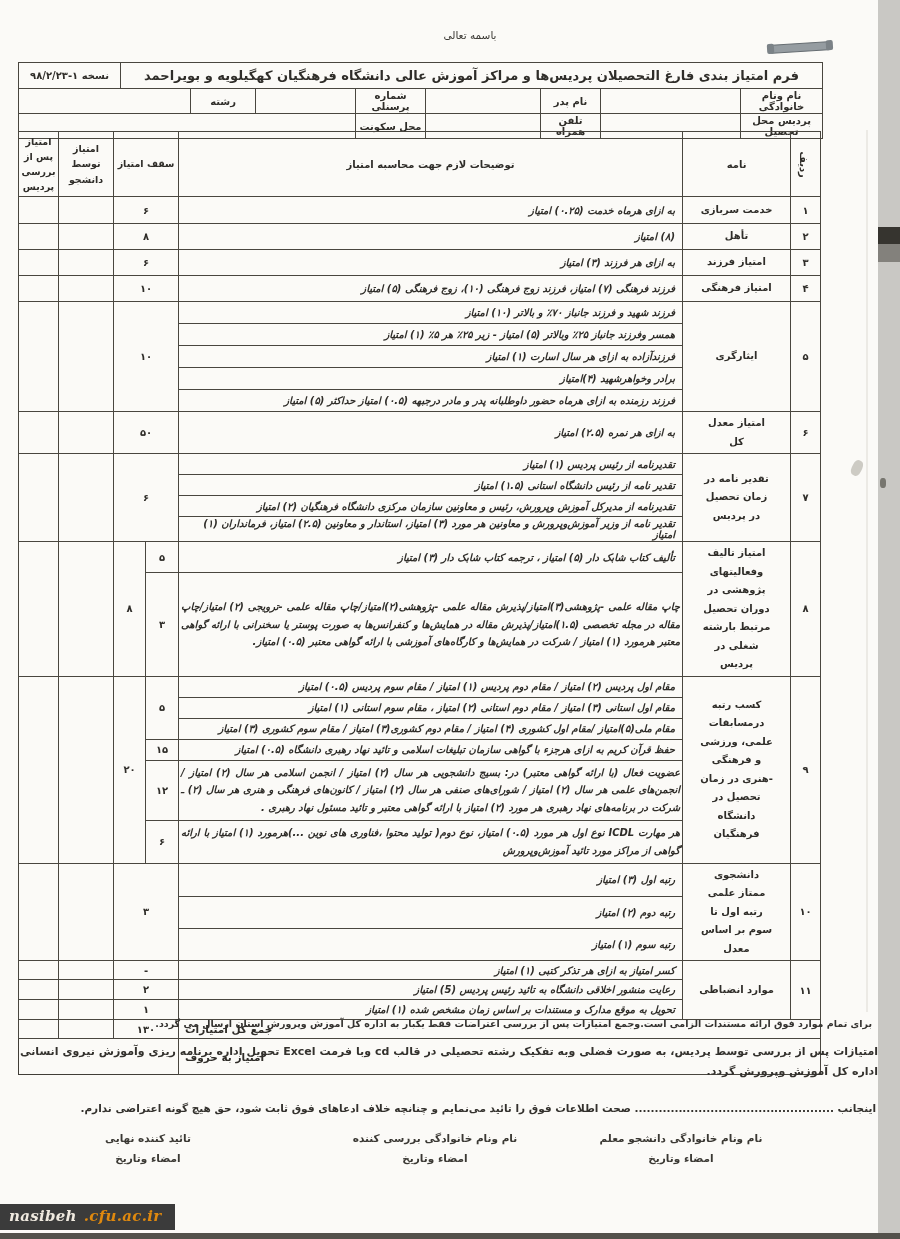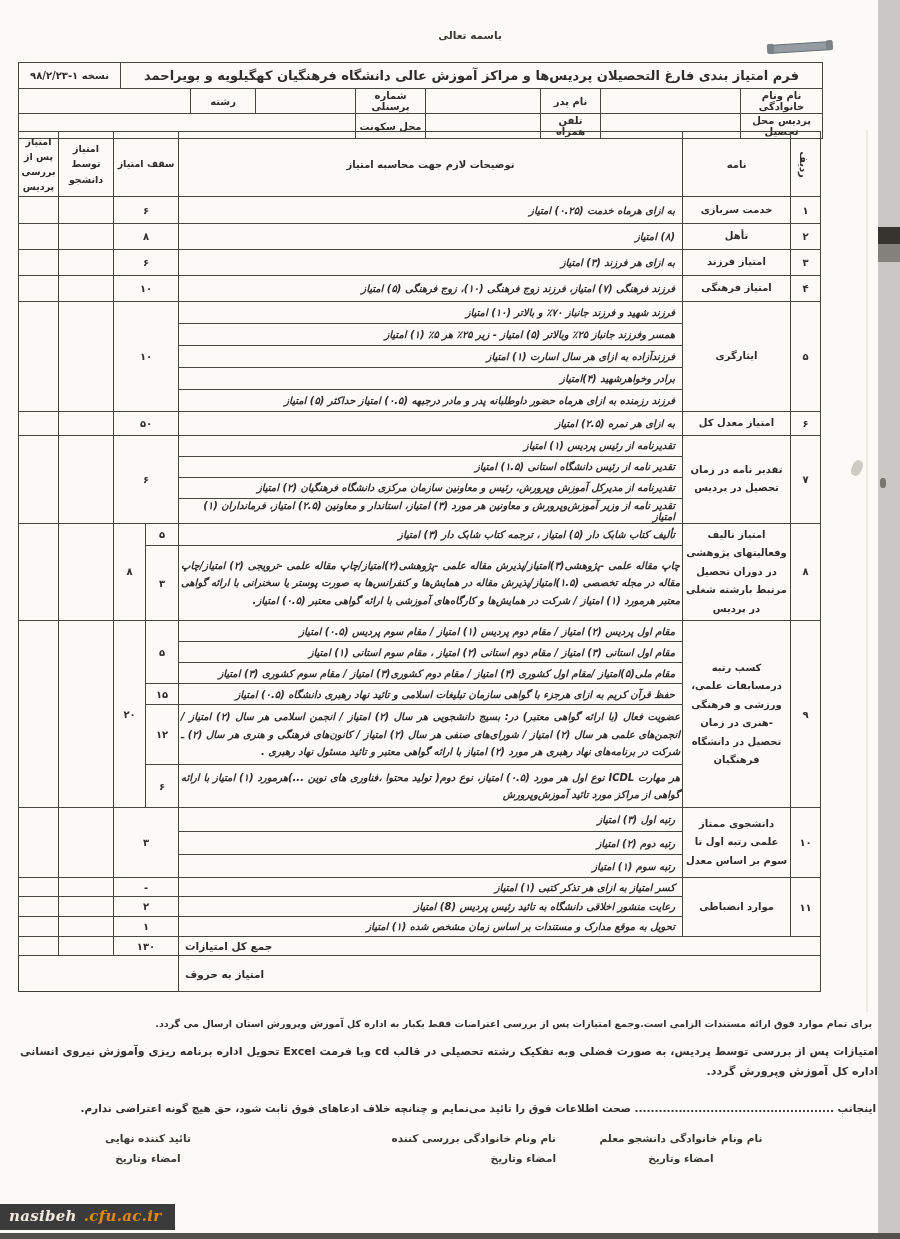--- a/index.html
+++ b/index.html
@@ -1,38 +1,38 @@
 <!DOCTYPE html>
 <html lang="fa"><head>
 <meta charset="utf-8">
 <style>
   html,body{margin:0;padding:0;}
   body{width:900px;height:1239px;background:#efeeea;font-family:"DejaVu Sans",sans-serif;}
   .page{position:relative;width:900px;height:1239px;background:#fbfaf7;overflow:hidden;color:#2f2d29;}
-  .bismillah{position:absolute;top:29px;left:40px;width:860px;text-align:center;font-size:10.5px;font-weight:bold;color:#3a3833;direction:rtl;}
+  .bismillah{position:absolute;top:29px;left:40px;width:860px;text-align:center;font-size:10.5px;font-weight:normal;color:#3a3833;direction:rtl;}
   table{border-collapse:collapse;table-layout:fixed;direction:rtl;}
   td{border:1px solid #49463f;font-size:10px;font-weight:bold;color:#2f2d29;text-align:center;vertical-align:middle;padding:1px 3px;overflow:hidden;}
   .hdr-table{position:absolute;top:62px;left:18px;width:804px;border:1.5px solid #403d37;}
   .main-table{position:absolute;top:131px;left:18px;width:803px;border:1.5px solid #403d37;}
   .title-cell{font-size:13px;font-weight:bold;text-align:center;}
   .version-cell{font-size:10px;}
   .lbl{font-size:10px;}
   .desc{text-align:right;padding-right:7px;font-size:10px;font-style:italic;}
   .just{text-align:justify;text-align-last:auto;line-height:1.75;padding:2px 2px;}
-  .ind{font-size:10px;line-height:1.85;padding:2px 2px;}
+  .ind{font-size:10px;line-height:1.85;padding:2px 16px;}
   .rot{display:inline-block;transform:rotate(90deg);white-space:nowrap;font-size:10px;}
   .small{font-size:9.5px;line-height:1.6;padding:1px 1px;}
   .sum-lbl,.words-lbl{text-align:left;padding-left:6px;font-size:10.5px;}
   .note1{position:absolute;top:1018px;left:0;width:872px;text-align:right;direction:rtl;font-size:9.5px;font-weight:bold;color:#353330;}
   .note2{position:absolute;top:1042px;left:20px;width:858px;direction:rtl;text-align:justify;font-size:11px;font-weight:bold;line-height:1.8;color:#33312d;}
   .decl{position:absolute;top:1086px;left:0;width:876px;text-align:right;direction:rtl;font-size:10.5px;font-weight:bold;color:#33312d;margin-top:16px;}
   .sig{position:absolute;top:1132px;width:210px;text-align:center;direction:rtl;font-weight:bold;font-size:10.5px;color:#3a3833;}
   .sig .s2{margin-top:8px;}
   .sig-right{left:576px;}
-  .sig-mid{left:346px;text-align:right;}
+  .sig-mid{left:330px;}
   .sig-left{left:43px;}
   .watermark{position:absolute;top:1204px;left:0;background:#3b3b3b;padding:3px 14px 5px 9px;font-family:"DejaVu Serif",serif;font-style:italic;font-weight:bold;font-size:15px;letter-spacing:.3px;}
   .wm-site{color:#f0eae0;}
   .wm-domain{color:#e0890e;margin-left:7px;}
   .scan-strip{position:absolute;top:0;right:0;width:22px;height:1239px;background:#c9c8c4;}
   .strip-dark{position:absolute;top:227px;right:0;width:22px;height:17px;background:#36342f;}
   .strip-mid{position:absolute;top:244px;right:0;width:22px;height:18px;background:#83817c;}
   .strip-speck{position:absolute;top:478px;right:14px;width:6px;height:10px;background:#77766f;border-radius:40%;}
   .bottom-line{position:absolute;left:0;bottom:0;width:900px;height:6px;background:#53514b;}
   .staple{position:absolute;left:768px;top:43px;width:62px;height:7px;background:#959ca1;border:1px solid #666d72;border-radius:4px;transform:rotate(-3.5deg);}
@@ -247,21 +247,21 @@
 
     <tr style="height:19px">
       <td rowspan="3">۱۱</td>
       <td rowspan="3" class="ind">موارد انضباطی</td>
       <td class="desc">کسر امتیاز به ازای هر تذکر کتبی (۱) امتیاز</td>
       <td colspan="2">-</td>
       <td></td>
       <td></td>
     </tr>
     <tr style="height:20px">
-      <td class="desc">رعایت منشور اخلاقی دانشگاه به تائید رئیس پردیس (8) امتیاز</td>
+      <td class="desc">رعایت منشور اخلاقی دانشگاه به تائید رئیس پردیس (5) امتیاز</td>
       <td colspan="2">۲</td>
       <td></td>
       <td></td>
     </tr>
     <tr style="height:20px">
       <td class="desc">تحویل به موقع مدارک و مستندات بر اساس زمان مشخص شده (۱) امتیاز</td>
       <td colspan="2">۱</td>
       <td></td>
       <td></td>
     </tr>

